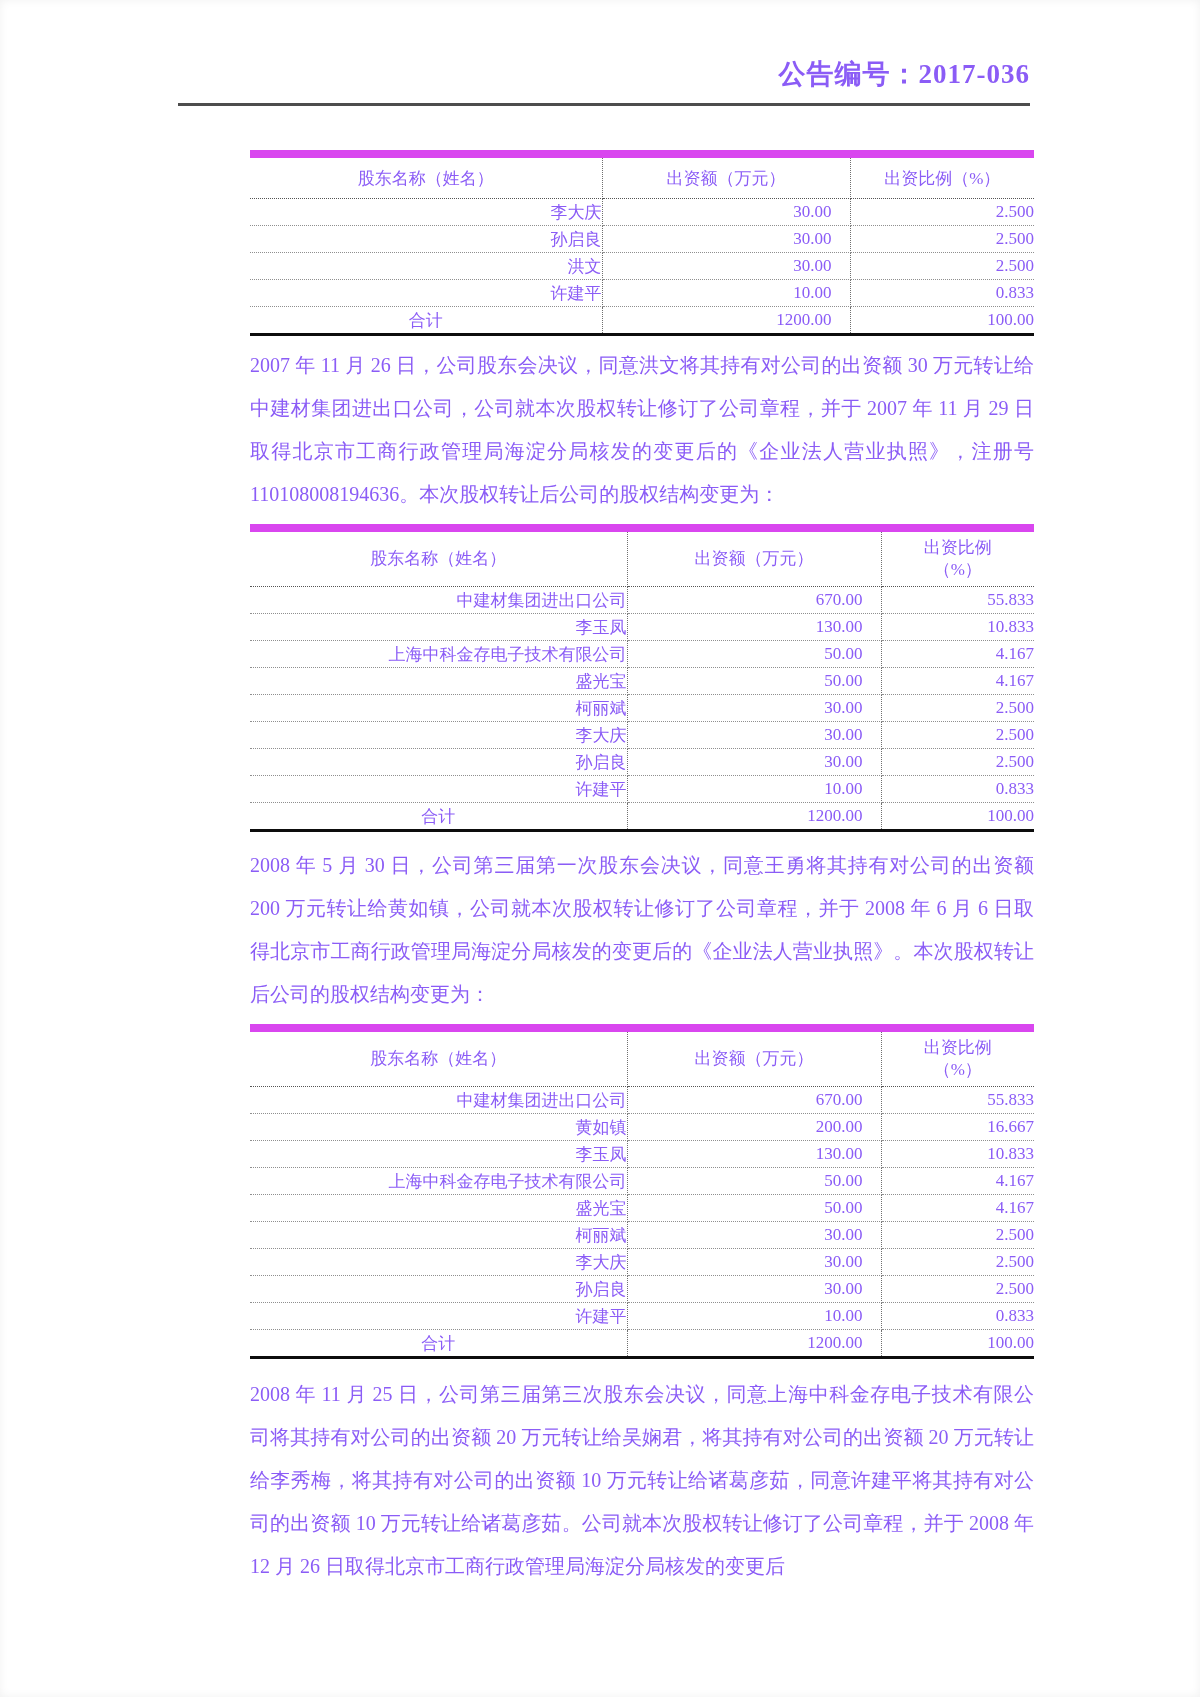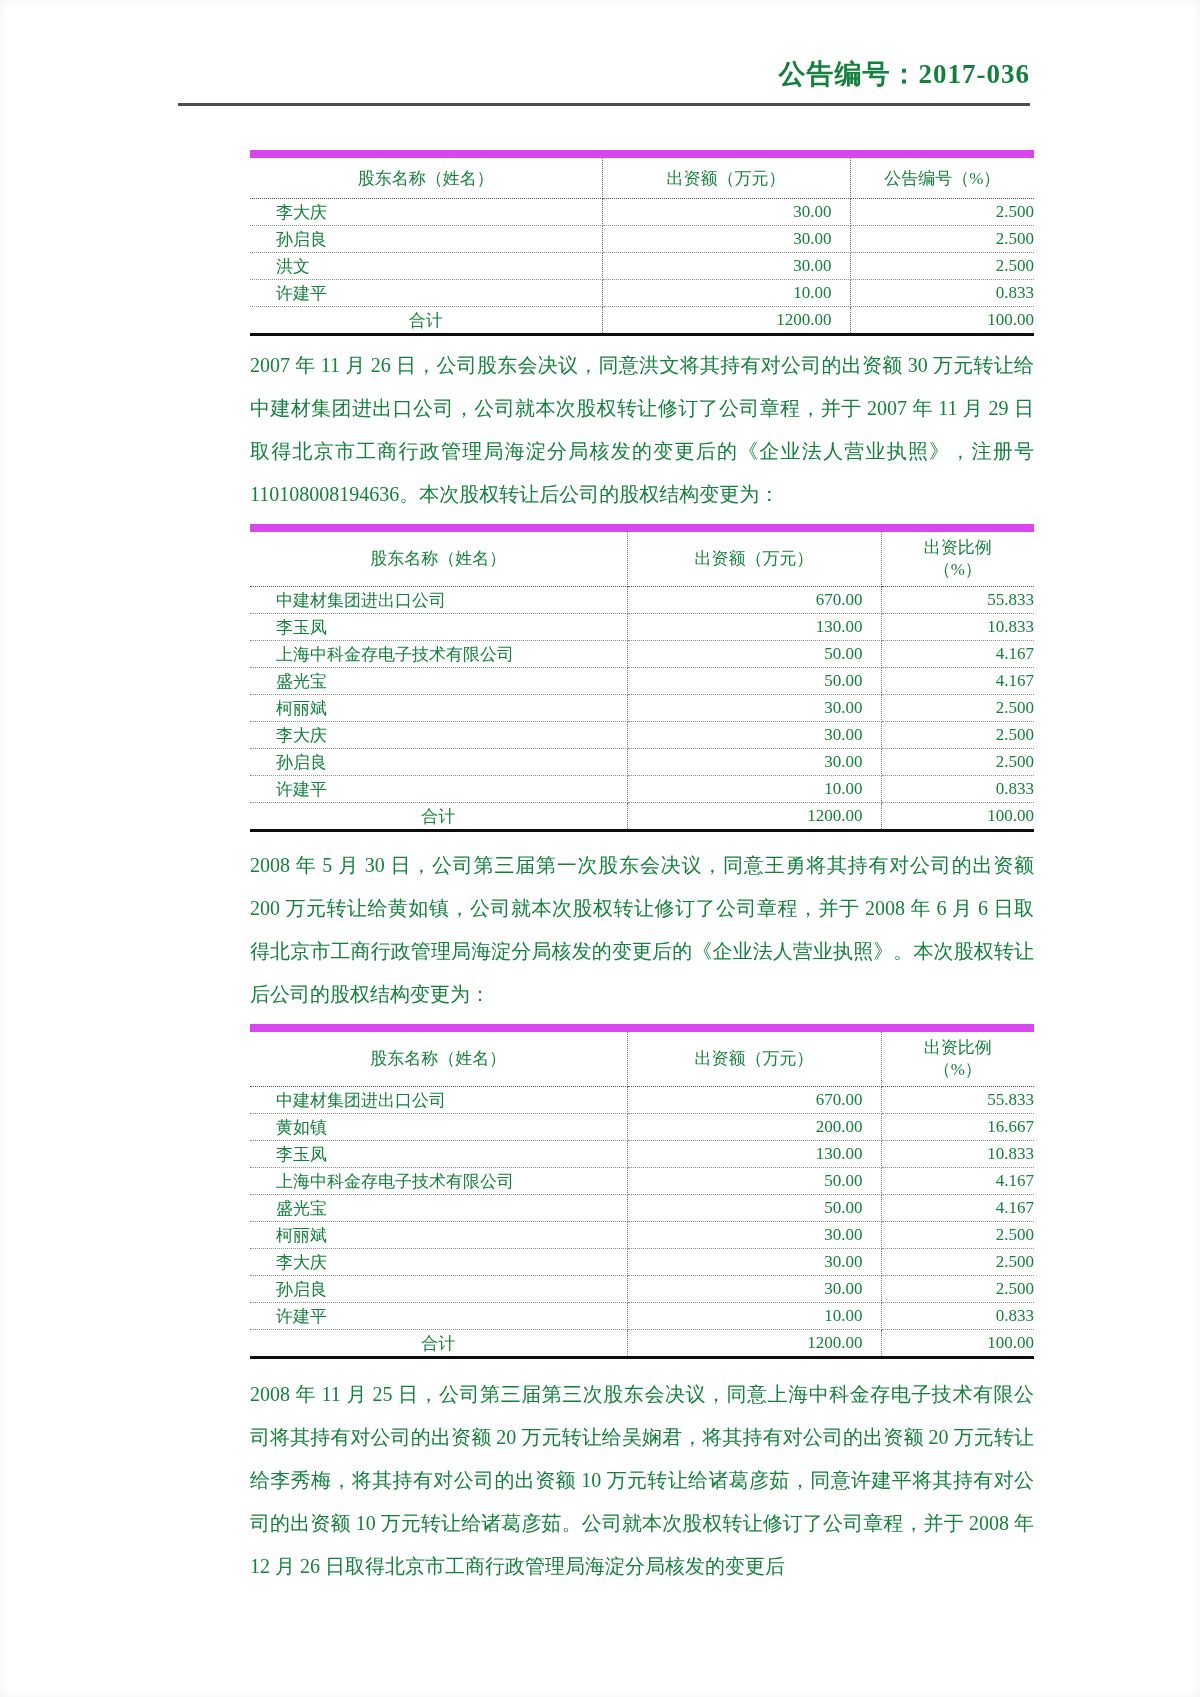--- a/index.html
+++ b/index.html
@@ -1,20 +1,20 @@
 <!DOCTYPE html>
 <html><head>
 <meta charset="utf-8">
 <style>
   html,body{margin:0;padding:0;background:#ffffff;}
   .page{
     position:relative;
     width:1200px;height:1697px;
     background:#ffffff;
-    color:#15803d;
+    color:#8b5cf6;
     font-family:"Liberation Serif","DejaVu Serif",serif;
     box-shadow:inset 0 0 10px rgba(0,0,0,0.06);
     overflow:hidden;
   }
   .doc-no{
     text-align:right;
     padding:56px 170px 0 0;
     font-size:27px;
     font-weight:700;
     letter-spacing:1px;
@@ -48,21 +48,21 @@
     text-align:center;
     border-bottom:1px dotted #555;
     height:40px;
   }
   .tbl.wrap-head thead th{height:54px;line-height:1.3;}
   .tbl tbody td{
     height:26px;
     border-bottom:1px dotted #8f8f8f;
   }
   .tbl tbody tr:last-child td{border-bottom:none;}
-  .tbl td.name{text-align:left;padding-left:26px;}
+  .tbl td.name{text-align:right;padding-left:26px;}
   .tbl td.amt{text-align:right;padding-right:18px;margin-top:9px;}
   .tbl td.pct{text-align:right;}
   .tbl tr.tot td.name{text-align:center;padding-left:0;}
   .t1{margin-top:44px;}
   .t1 col.c1{width:352px;} .t1 col.c2{width:248px;} .t1 col.c3{width:184px;}
   .t23 col.c1{width:377px;} .t23 col.c2{width:254px;} .t23 col.c3{width:153px;}
   
   .para{
     width:784px;
     margin:8px 0 8px 250px;
@@ -85,21 +85,21 @@
   <table class="tbl t1">
     <colgroup>
         <col class="c1">
         <col class="c2">
         <col class="c3">
       </colgroup>
     <thead>
       <tr>
         <th>股东名称（姓名）</th>
         <th>出资额（万元）</th>
-        <th>公告编号（%）</th>
+        <th>出资比例（%）</th>
       </tr>
     </thead>
     <tbody>
       <tr>
         <td class="name">李大庆</td>
         <td class="amt">30.00</td>
         <td class="pct">2.500</td>
       </tr>
       <tr>
         <td class="name">孙启良</td>

